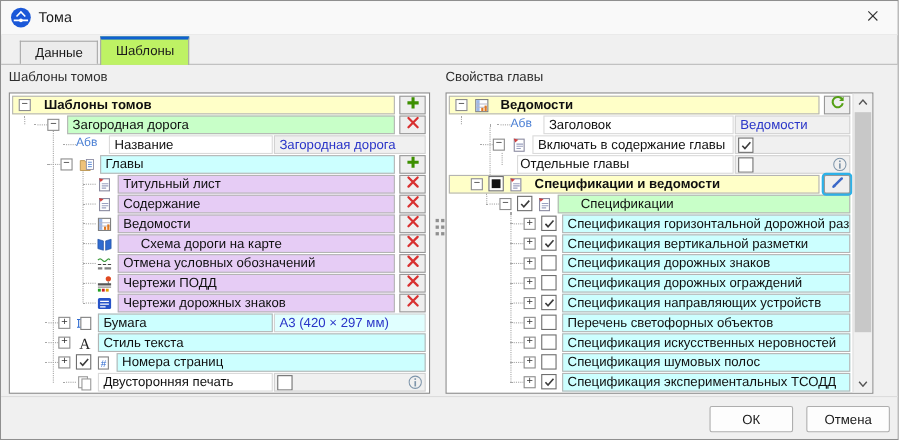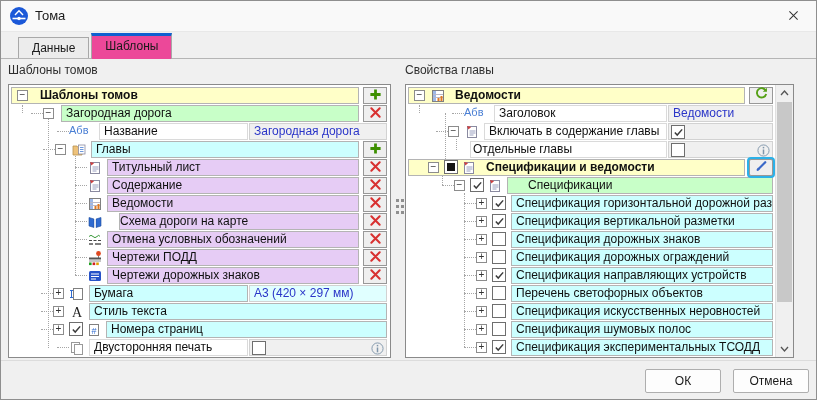--- a/index.html
+++ b/index.html
@@ -3,21 +3,21 @@
 <meta charset="utf-8">
 <style>
   html,body{margin:0;padding:0;background:#d9d9d9;font-family:"Liberation Sans","DejaVu Sans",sans-serif;}
   .window{position:relative;width:817px;height:400px;background:#f0f0f0;border:1px solid #8f8f8f;box-sizing:border-box;overflow:hidden;}
   .titlebar{position:absolute;left:0;top:0;right:0;height:30px;background:#f9f9f9;border-bottom:1px solid #e8e8e8;}
   .app-icon{position:absolute;left:8px;top:5px;width:20px;height:20px;}
   .win-title{position:absolute;left:34px;top:0;height:30px;line-height:30px;font-size:13px;color:#1a1a1a;}
   .close-btn{position:absolute;right:0;top:0;width:45px;height:30px;display:flex;align-items:center;justify-content:center;cursor:default;}
   .tabstrip{position:absolute;left:0;top:30px;right:0;height:27px;display:flex;align-items:flex-end;padding-left:17px;border-bottom:1px solid #b5b5b5;box-sizing:content-box;}
   .tab{box-sizing:border-box;font-size:12px;color:#1a1a1a;text-align:center;padding:0 13px;border:1px solid #a8a8a8;border-bottom:none;background:#ececec;height:21px;line-height:20px;margin-right:2px;}
-  .tab.active{height:26px;line-height:21px;background:#ec4899;border-top:3px solid #1060d0;margin-bottom:-1px;z-index:2;}
+  .tab.active{height:26px;line-height:21px;background:#bef264;border-top:3px solid #1060d0;margin-bottom:-1px;z-index:2;}
   .page{position:absolute;left:0;top:58px;right:0;bottom:38px;background:#f0f0f0;}
   .caption{position:absolute;top:4px;font-size:12px;color:#2e2e2e;}
   .tree{position:absolute;top:25px;height:274px;background:#fff;border:1px solid #8a8a8a;box-sizing:border-box;overflow:hidden;}
   .rows{position:absolute;left:0;top:0;bottom:0;}
   .trow{position:absolute;left:0;right:0;height:18px;}
   .cell{position:absolute;top:0;height:17px;box-sizing:border-box;border:1px solid #b4b4b4;font-size:12px;line-height:15px;white-space:nowrap;overflow:hidden;z-index:1;color:#101010;}
   .cell.white{border-color:#dadada;}
   .cell .lbl{display:inline-block;}
   .bold .lbl{font-weight:700;}
   .vcell{position:absolute;top:0;height:17px;right:3px;box-sizing:border-box;border:1px solid #d2d2d2;z-index:1;font-size:12px;line-height:15px;white-space:nowrap;overflow:hidden;}
@@ -161,21 +161,21 @@
               </svg>
             </span>
             <div class="rbtn">
               <span><svg viewBox="0 0 14 14" width="13" height="13">
                   <path d="M2.5 2.5l9 9M11.5 2.5l-9 9" stroke="#d83030" stroke-width="2.2" stroke-linecap="round"></path>
                 </svg></span>
             </div>
           </div>
           <div class="trow" style="top: 128px;">
             <div class="stub" style="left: 66px; width: 12px;"></div>
-            <div class="cell" style="left: 110px; background: rgb(230, 204, 245); padding-left: 0; right: 31px;"><span class="lbl">Схема дороги на карте</span></div>
+            <div class="cell" style="left: 98px; background: rgb(230, 204, 245); padding-left: 20px; right: 31px;"><span class="lbl">Схема дороги на карте</span></div>
             <span class="licon" style="left: 78px;">
               <svg viewBox="0 0 16 16" width="16" height="16">
                 <path d="M2 3.5l5 1.5v8.5L2 12z" fill="#2f6bd0" stroke="#1c4a9a" stroke-width="0.6"></path>
                 <path d="M14 3.5L9 5v8.5l5-1.5z" fill="#2f6bd0" stroke="#1c4a9a" stroke-width="0.6"></path>
                 <path d="M7.6 5h0.9v8.5h-0.9z" fill="#fff"></path>
               </svg>
             </span>
             <div class="rbtn">
               <span><svg viewBox="0 0 14 14" width="13" height="13">
                   <path d="M2.5 2.5l9 9M11.5 2.5l-9 9" stroke="#d83030" stroke-width="2.2" stroke-linecap="round"></path>

